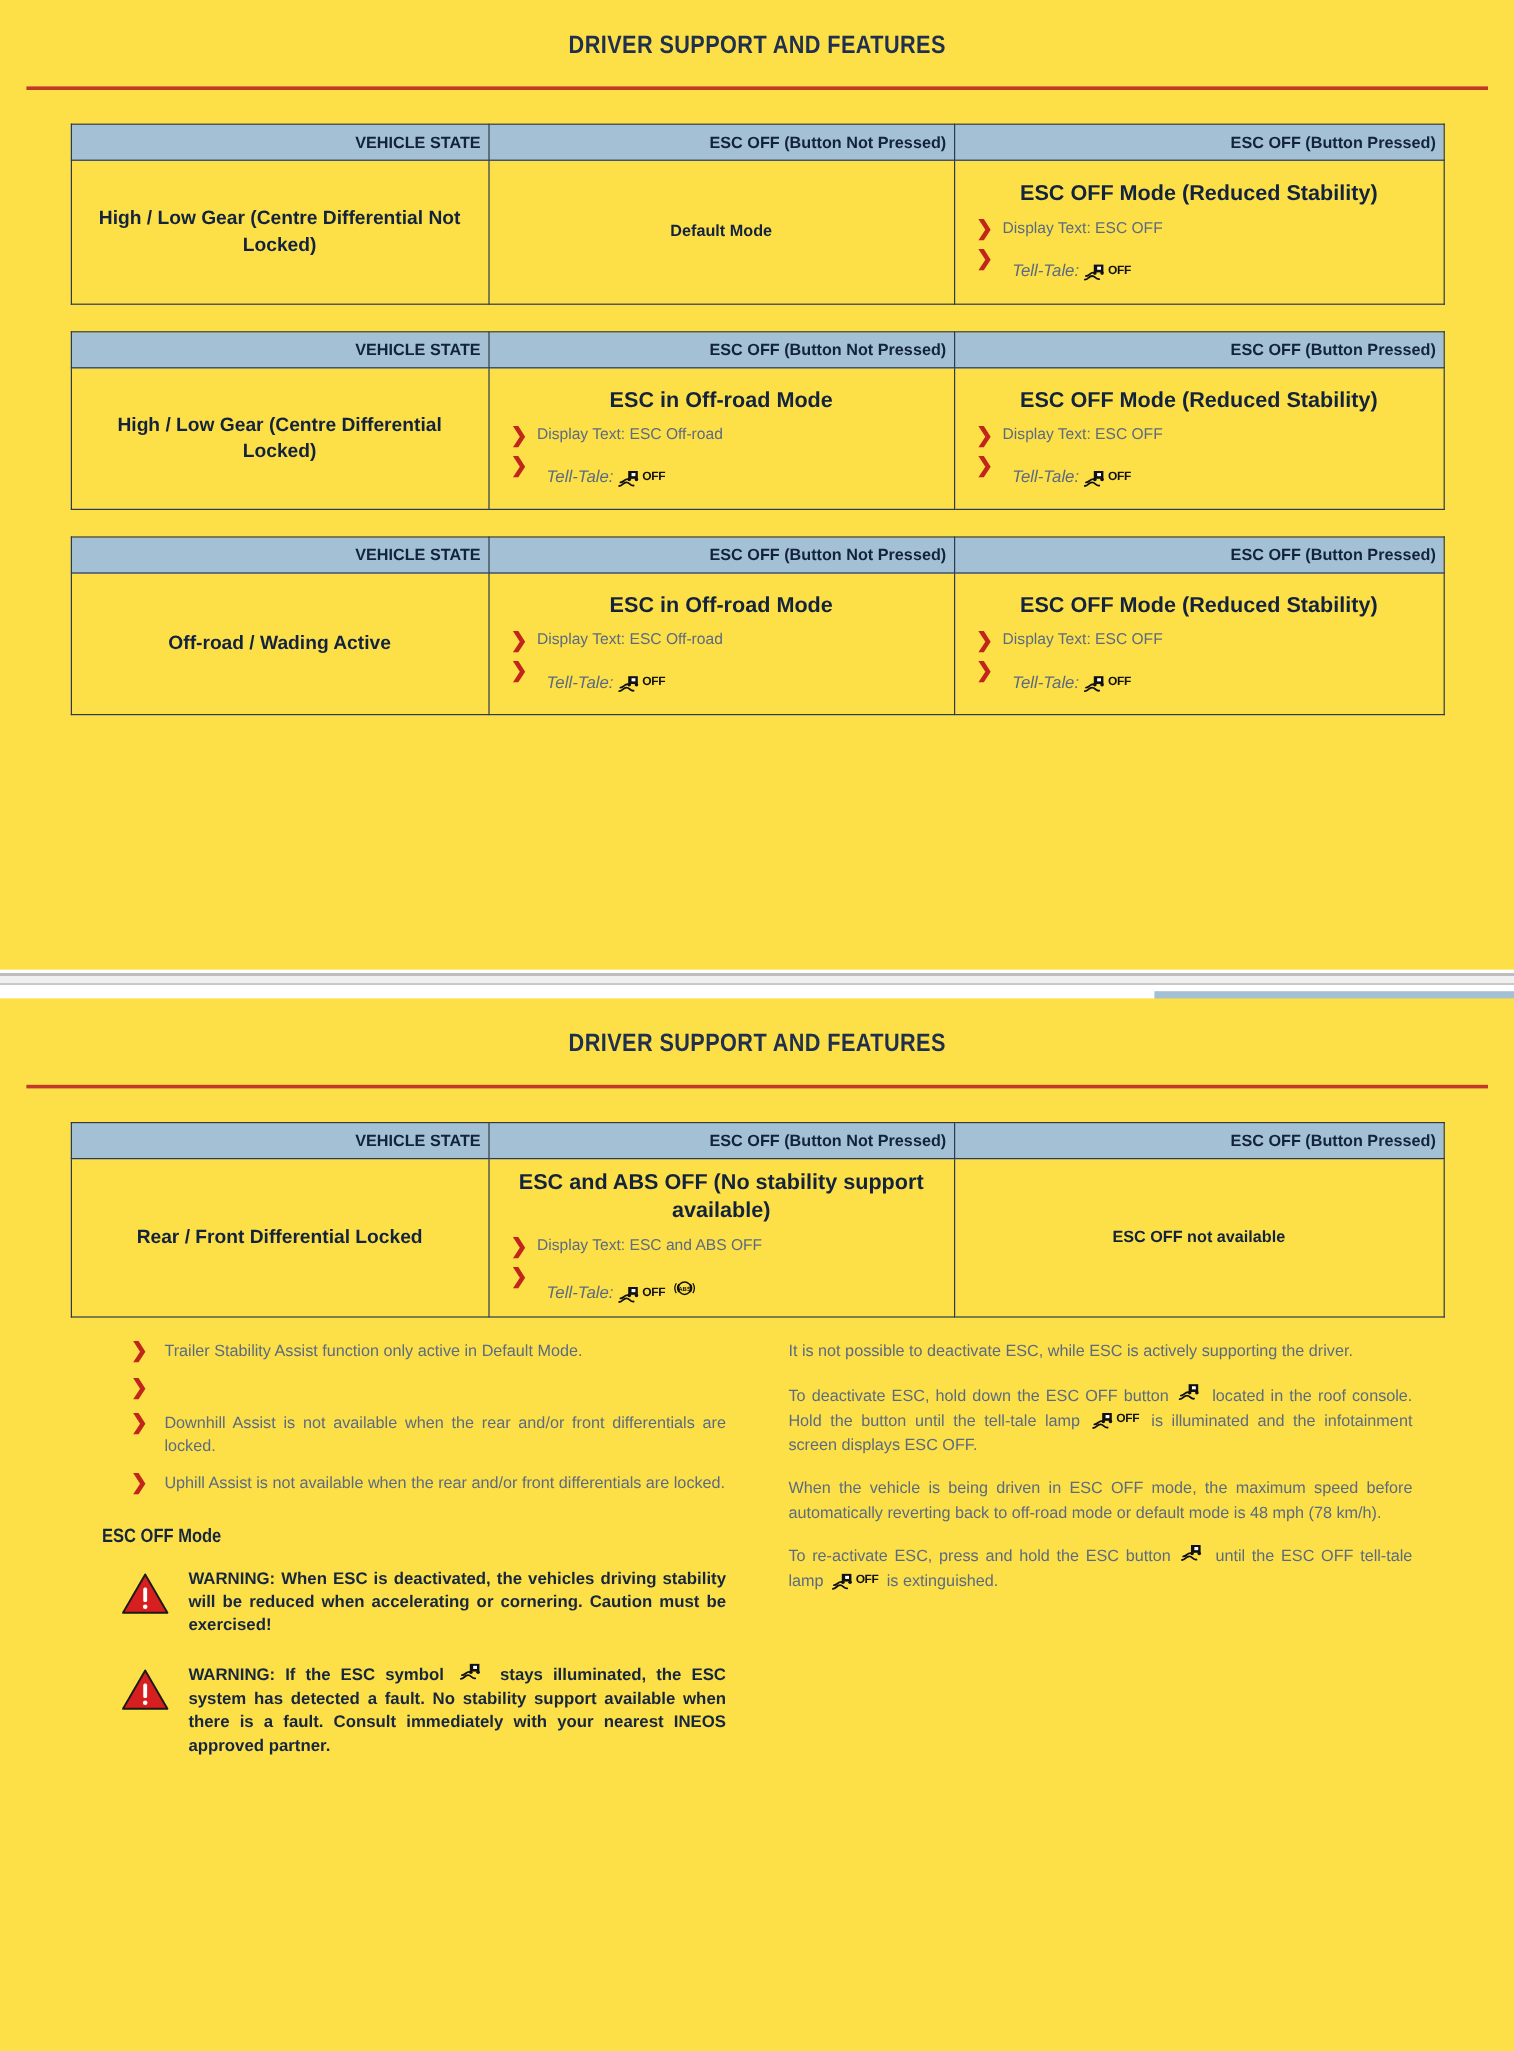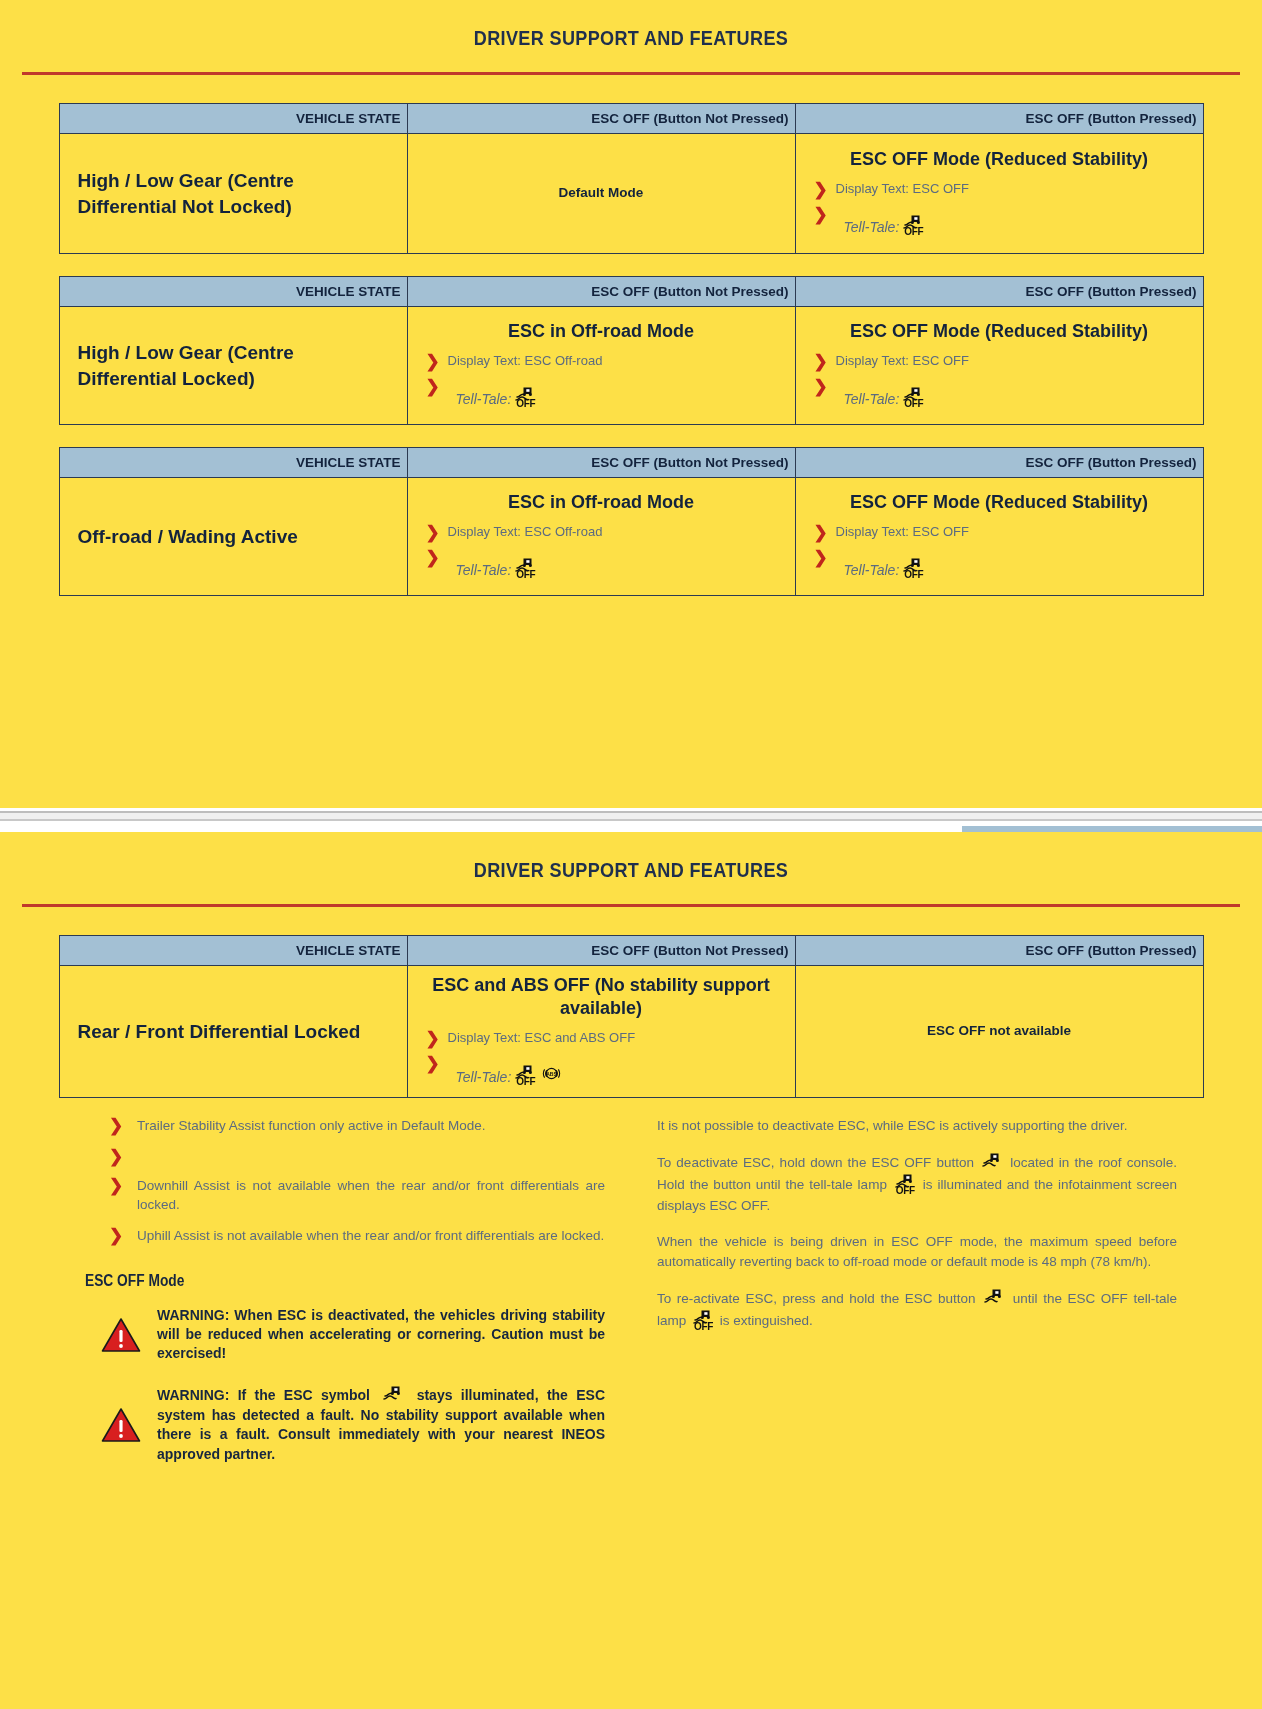--- a/index.html
+++ b/index.html
@@ -65,22 +65,22 @@
     text-align: right;
     height: 30px;
     padding: 4px 6px;
     transform: none;
   }
   .col-state  { width: 348px; }
   .col-notpr  { width: 388px; }
   .col-pressed{ width: 408px; }
 
   .cell-state {
-    text-align: left;
-    font-size: 19px;
+    text-align: center;
+    font-size: 16px;
     font-weight: 700;
     color: #13233d;
     padding: 20px 18px;
     line-height: 1.35;
   }
   .cell-body { padding: 8px 10px 10px 10px; }
   .cell-center-bold {
     text-align: center;
     font-size: 13.5px;
     font-weight: 700;
@@ -127,22 +127,21 @@
   .telltale-label {
     font-size: 14px;
     color: #5c6b80;
     font-style: italic;
   }
 
   
   .esc-icon { display:inline-block; vertical-align: middle; }
   .esc-off-stack {
     display: inline-flex;
-    flex-direction: column;
-    align-items: flex-end;
+    align-items: center;
     line-height: 1;
   }
   .esc-off-stack .off-word {
     font-size: 10px;
     font-weight: 700;
     letter-spacing: -0.3px;
     color: #111;
     margin-top: -3px;
   }
 
@@ -189,21 +188,21 @@
     font-size: 16px;
     font-weight: 700;
     color: #17263f;
     transform: scaleX(.86);
     transform-origin: left center;
     margin: 26px 0 16px 0;
   }
 
   .warn-row {
     display: flex;
-    align-items: center;
+    align-items: flex-start;
     margin-bottom: 22px;
   }
   .warn-icon-wrap { flex: 0 0 72px; padding-top: 4px; padding-left: 16px; }
   .warn-text {
     font-size: 14px;
     font-weight: 700;
     color: #17263f;
     line-height: 1.38;
     text-align: justify;
     flex: 1;

